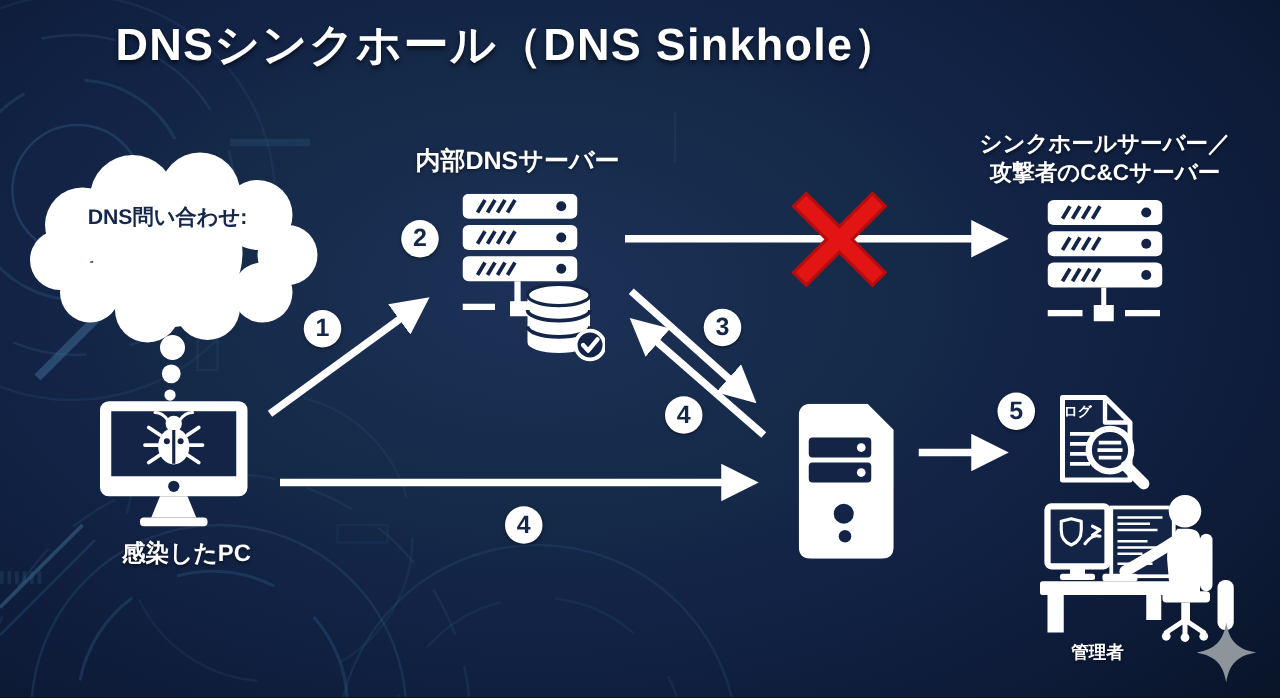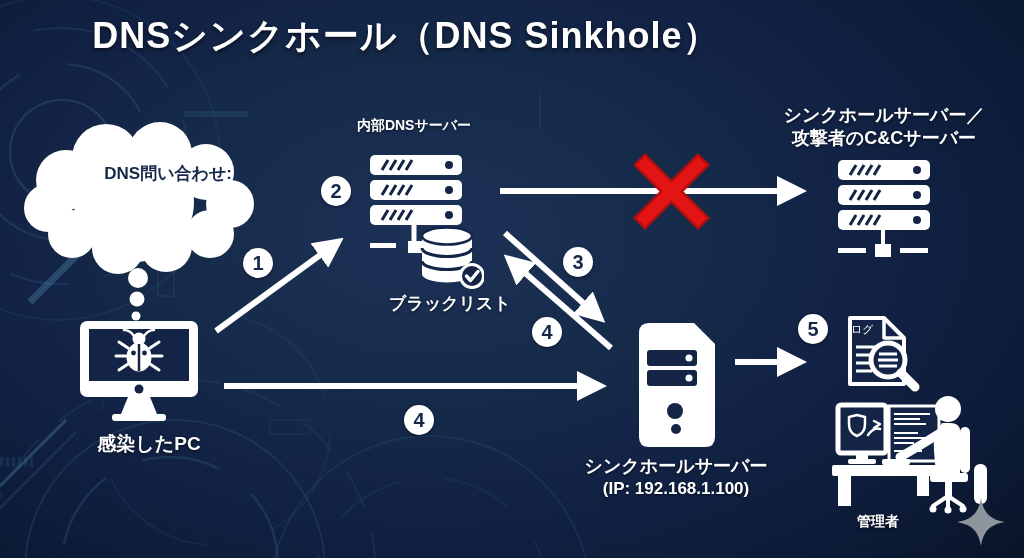--- a/index.html
+++ b/index.html
@@ -15,24 +15,24 @@
   .layer{position:absolute;left:0;top:0;width:1024px;height:558px;}
   .label{position:absolute;color:#ffffff;font-weight:700;text-align:center;
          text-shadow:0 1px 3px rgba(0,0,0,.55);line-height:1.25;}
   .badge{position:absolute;width:30px;height:30px;border-radius:50%;background:#ffffff;
          color:#16284a;font-weight:800;font-size:20px;display:flex;align-items:center;
          justify-content:center;box-shadow:0 1px 3px rgba(0,0,0,.5);}
   .arrow{stroke:#ffffff;stroke-width:6;}
   .decor{stroke:#2e587f;fill:none;}
   #title{position:absolute;left:0;top:12px;width:812px;text-align:center;color:#fff;
          font-size:36px;font-weight:800;letter-spacing:1px;text-shadow:0 2px 4px rgba(0,0,0,.6);}
-  #bubble-text{position:absolute;left:36px;top:163px;width:196px;text-align:right;
+  #bubble-text{position:absolute;left:36px;top:163px;width:196px;text-align:center;
          color:#16284a;font-weight:700;font-size:17px;line-height:22px;}
   #log-text{position:absolute;left:851px;top:322px;width:36px;text-align:left;
-         color:#fff;font-weight:400;font-size:11px;}
+         color:#fff;font-weight:700;font-size:11px;}
 </style>
 </head>
 <body>
 
 <div id="stage">
 
   <svg class="layer" aria-hidden="true">
     <g class="decor">
       <circle cx="62" cy="152" r="52" stroke-width="2" opacity="0.45"></circle>
       <circle cx="62" cy="152" r="88" stroke-width="2.5" opacity="0.35" stroke-dasharray="90 50"></circle>
@@ -122,21 +122,21 @@
       </g>
       <circle cx="63" cy="20" r="6.5" fill="#ffffff"></circle>
       <ellipse cx="63" cy="38" rx="12.5" ry="14.5" fill="#ffffff"></ellipse>
       <line x1="63" y1="25" x2="63" y2="52" stroke="#132447" stroke-width="2.5"></line>
       <circle cx="57.5" cy="34" r="2.4" fill="#132447"></circle>
       <circle cx="68.5" cy="34" r="2.4" fill="#132447"></circle>
     </g>
   </svg>
   <div class="label" style="left:69px;top:432px;width:160px;font-size:19px">感染したPC</div>
 
-  <div class="label" style="left:314px;top:117px;width:200px;font-size:14px">内部DNSサーバー</div>
+  <div class="label" style="left:314px;top:117px;width:200px;font-size:20px">内部DNSサーバー</div>
   <svg class="abs" style="left:370px;top:155px" width="92" height="100" viewBox="0 0 92 100" aria-hidden="true">
     <g>
       <rect x="0" y="0" width="92" height="20" rx="5" fill="#ffffff"></rect>
       <rect x="0" y="25" width="92" height="20" rx="5" fill="#ffffff"></rect>
       <rect x="0" y="50" width="92" height="20" rx="5" fill="#ffffff"></rect>
       <g stroke="#132447" stroke-width="3">
         <line x1="12" y1="15" x2="18" y2="5"></line>
           <line x1="20" y1="15" x2="26" y2="5"></line>
           <line x1="28" y1="15" x2="34" y2="5"></line>
           <line x1="36" y1="15" x2="42" y2="5"></line>
@@ -162,21 +162,20 @@
     <path d="M2,10 A25,8.5 0 0 1 52,10 V48 A25,8.5 0 0 1 2,48 Z" fill="#ffffff"></path>
     <path d="M2,10 A25,8.5 0 0 0 52,10" fill="none" stroke="#132447" stroke-width="0"></path>
     <ellipse cx="27" cy="10" rx="25" ry="8.5" fill="#ffffff" stroke="#132447" stroke-width="2.5"></ellipse>
     <path d="M2,22 A25,8.5 0 0 0 52,22" fill="none" stroke="#132447" stroke-width="3"></path>
     <path d="M2,35 A25,8.5 0 0 0 52,35" fill="none" stroke="#132447" stroke-width="3"></path>
     <g>
       <circle cx="52" cy="50" r="11.5" fill="#132447" stroke="#ffffff" stroke-width="3"></circle>
       <path d="M46.5,50 L50.5,54.5 L58,45.5" fill="none" stroke="#ffffff" stroke-width="3.5" stroke-linecap="round" stroke-linejoin="round"></path>
     </g>
   </svg>
-  <div class="label" style="left:370px;top:293px;width:160px;font-size:17px">ブラックリスト</div>
 
   <div class="label" style="left:774px;top:104px;width:220px;font-size:18px;line-height:23px">
     <div>シンクホールサーバー／</div>
     <div>攻撃者のC&amp;Cサーバー</div>
   </div>
   <svg class="abs" style="left:838px;top:160px" width="92" height="98" viewBox="0 0 92 98" aria-hidden="true">
     <g>
       <rect x="0" y="0" width="92" height="20" rx="5" fill="#ffffff"></rect>
       <rect x="0" y="25" width="92" height="20" rx="5" fill="#ffffff"></rect>
       <rect x="0" y="50" width="92" height="20" rx="5" fill="#ffffff"></rect>
@@ -206,24 +205,20 @@
 
   <svg class="abs" style="left:639px;top:323px" width="76" height="124" viewBox="0 0 76 124" aria-hidden="true">
     <path d="M10,0 H55 L76,21 V114 Q76,124 66,124 H10 Q0,124 0,114 V10 Q0,0 10,0 Z" fill="#ffffff"></path>
     <rect x="8" y="27" width="50" height="16" rx="3" fill="#132447"></rect>
     <circle cx="50" cy="35" r="3.5" fill="#ffffff"></circle>
     <rect x="8" y="47" width="50" height="16" rx="3" fill="#132447"></rect>
     <circle cx="50" cy="55" r="3.5" fill="#ffffff"></circle>
     <circle cx="36" cy="88" r="8" fill="#132447"></circle>
     <circle cx="37" cy="106" r="5" fill="#132447"></circle>
   </svg>
-  <div class="label" style="left:576px;top:455px;width:200px;font-size:18px">
-    <div>シンクホールサーバー</div>
-    <div style="font-size:17px">(IP: 192.168.1.100)</div>
-  </div>
 
   <svg class="abs" style="left:842px;top:316px" width="80" height="84" viewBox="0 0 80 84" aria-hidden="true">
     <path d="M8,2 H42 L62,22 V68 H8 Z" fill="#132447" stroke="#ffffff" stroke-width="4" stroke-linejoin="round"></path>
     <path d="M42,2 V22 H62" fill="none" stroke="#ffffff" stroke-width="3.5" stroke-linejoin="round"></path>
     <g stroke="#ffffff" stroke-width="3">
       <line x1="14" y1="31" x2="38" y2="31"></line>
       <line x1="14" y1="39" x2="34" y2="39"></line>
       <line x1="14" y1="47" x2="34" y2="47"></line>
       <line x1="14" y1="55" x2="30" y2="55"></line>
     </g>

